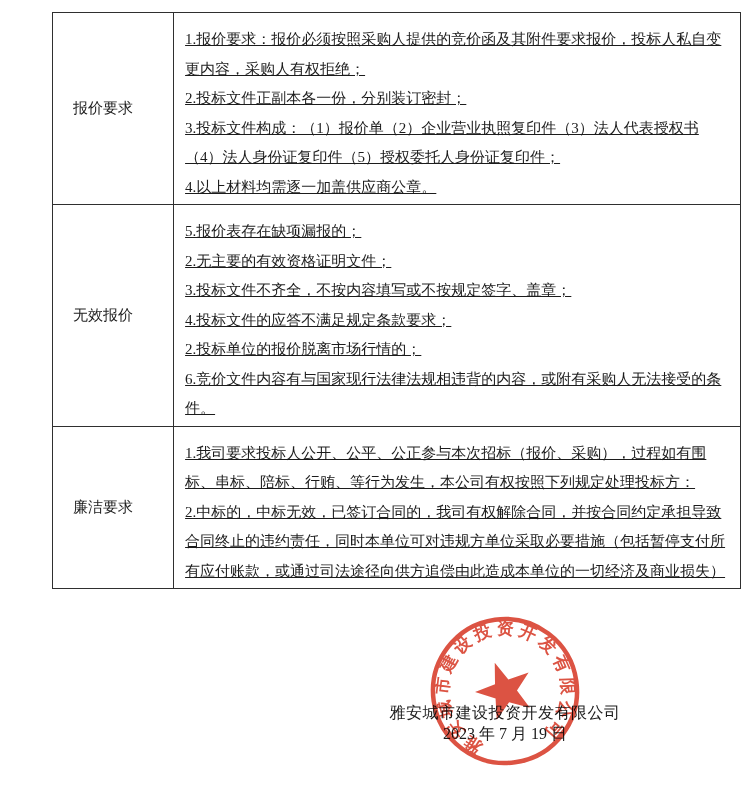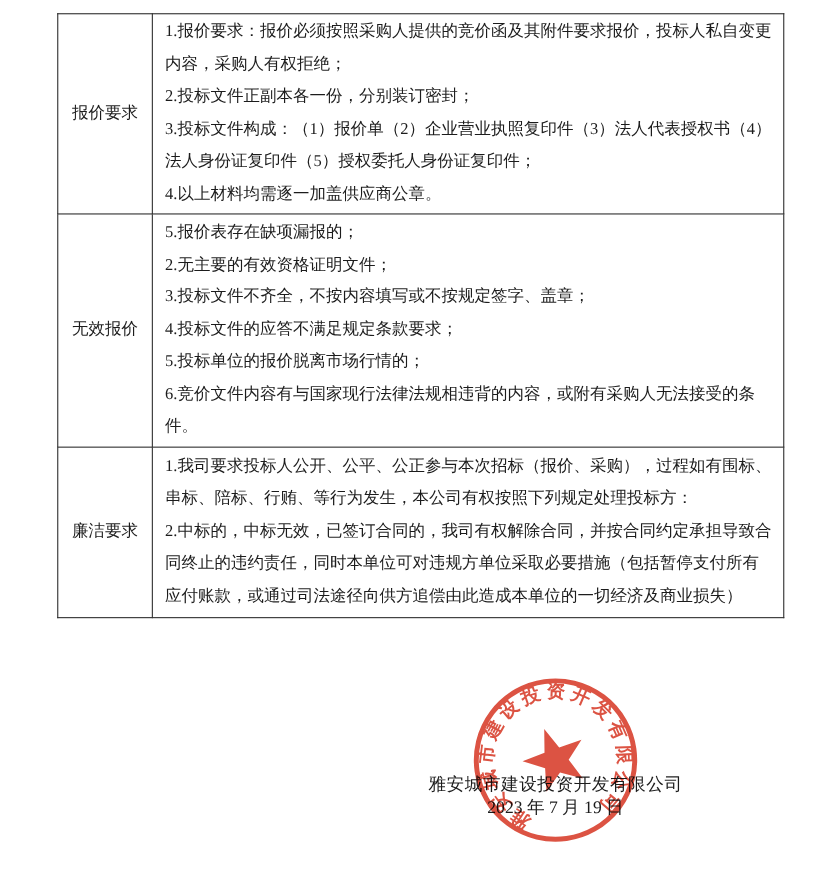--- a/index.html
+++ b/index.html
@@ -21,32 +21,33 @@
     top: 12px;
     border-collapse: collapse;
     table-layout: fixed;
   }
   .doc-table td {
     border: 1px solid #2f2f2f;
     overflow: hidden;
   }
   td.label-cell {
     width: 81px;
-    text-align: center;
+    text-align: left;
     vertical-align: middle;
     font-size: 15px;
     line-height: 2.5;
-    padding: 0 2px;
+    padding: 0 20px;
     margin-top: 16px;
   }
   td.content-cell {
     width: 552px;
     vertical-align: middle;
     font-size: 15px;
-    padding: 2px 10px 2px 11px;
+    padding: 12px 10px 2px 11px;
+    text-decoration: underline;
   }
   td.content-cell p {
     margin: 0;
     line-height: 29.5px;
     word-break: break-all;
   }
   tr.row-1 { height: 169px; }
   tr.row-2 { height: 181px; }
   tr.row-3 { height: 92px; }
   tr.row-4 { height: 31px; }
@@ -101,21 +102,21 @@
         <p>4.以上材料均需逐一加盖供应商公章。</p>
       </td>
     </tr>
     <tr class="row-2">
       <td class="label-cell">无效报价</td>
       <td class="content-cell">
         <p>5.报价表存在缺项漏报的；</p>
         <p>2.无主要的有效资格证明文件；</p>
         <p>3.投标文件不齐全，不按内容填写或不按规定签字、盖章；</p>
         <p>4.投标文件的应答不满足规定条款要求；</p>
-        <p>5.投标单位的报价脱离市场行情的；</p>
+        <p>2.投标单位的报价脱离市场行情的；</p>
         <p>6.竞价文件内容有与国家现行法律法规相违背的内容，或附有采购人无法接受的条件。</p>
       </td>
     </tr>
     <tr class="row-5">
       <td class="label-cell">廉洁要求</td>
       <td class="content-cell">
         <p>1.我司要求投标人公开、公平、公正参与本次招标（报价、采购），过程如有围标、串标、陪标、行贿、等行为发生，本公司有权按照下列规定处理投标方：</p>
         <p>2.中标的，中标无效，已签订合同的，我司有权解除合同，并按合同约定承担导致合同终止的违约责任，同时本单位可对违规方单位采取必要措施（包括暂停支付所有应付账款，或通过司法途径向供方追偿由此造成本单位的一切经济及商业损失）</p>
       </td>
     </tr>

